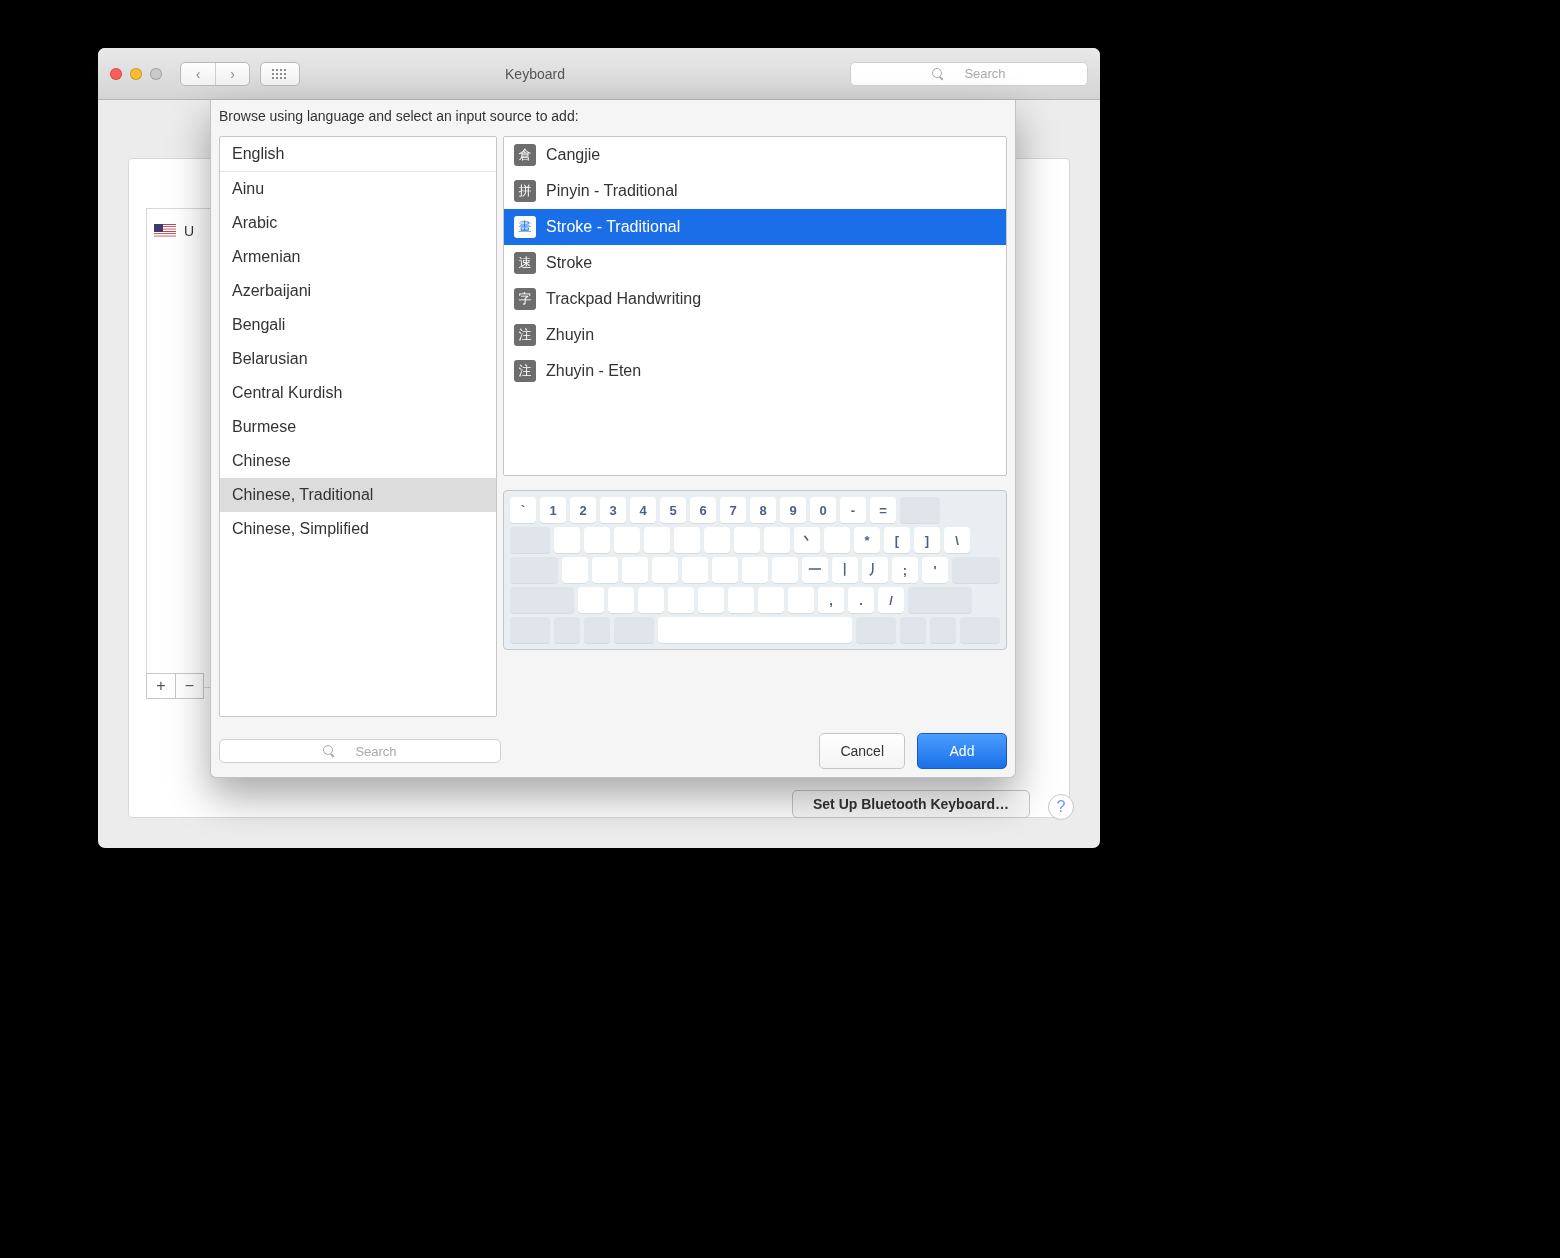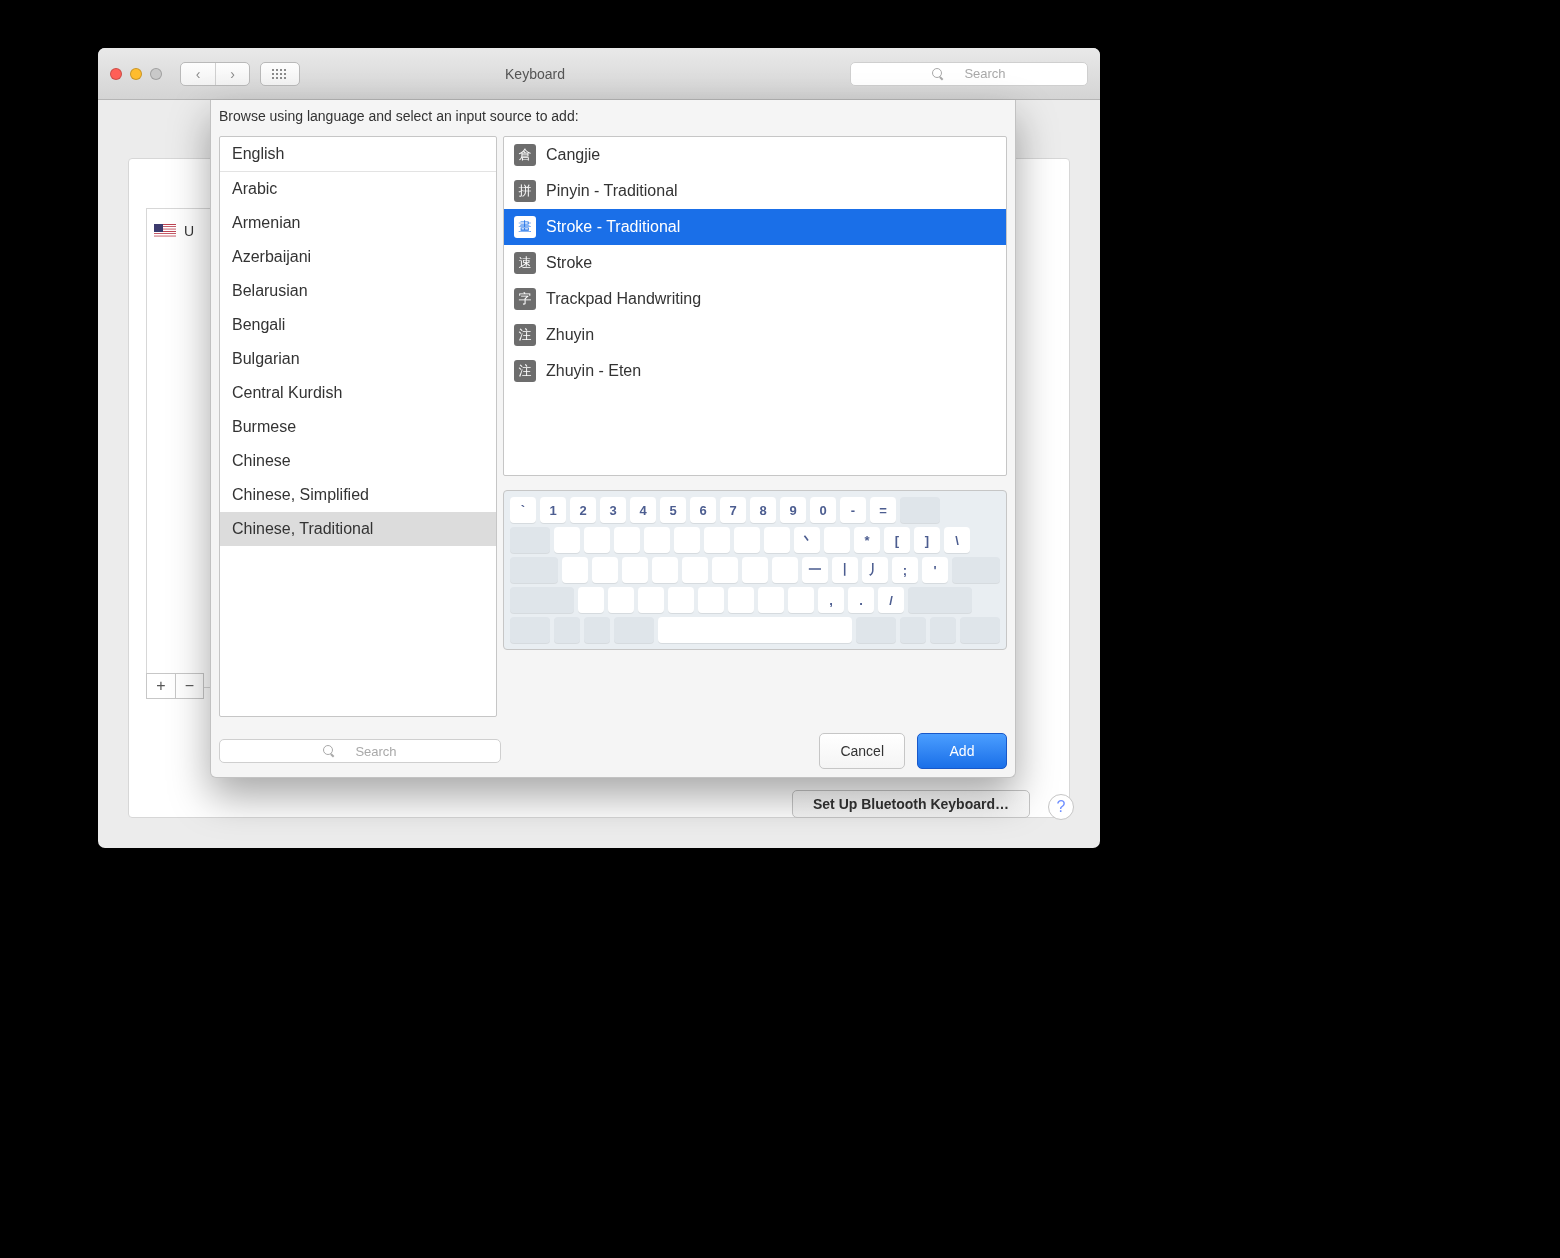--- a/index.html
+++ b/index.html
@@ -249,31 +249,31 @@
 
   <button class="bluetooth-btn">Set Up Bluetooth Keyboard…</button>
   <div class="help-btn">?</div>
 
   <div class="sheet">
     <div class="sheet-title">Browse using language and select an input source to add:</div>
 
     <div class="lists">
       <div class="lang-list" id="lang-list">
         <div class="hdr">English</div>
+      <div class="item">Ainu</div>
           <div class="item">Arabic</div>
           <div class="item">Armenian</div>
           <div class="item">Azerbaijani</div>
+          <div class="item">Bengali</div>
           <div class="item">Belarusian</div>
-          <div class="item">Bengali</div>
-          <div class="item">Bulgarian</div>
           <div class="item">Central Kurdish</div>
           <div class="item">Burmese</div>
           <div class="item">Chinese</div>
+          <div class="item sel">Chinese, Traditional</div>
           <div class="item">Chinese, Simplified</div>
-          <div class="item sel">Chinese, Traditional</div>
         </div>
 
       <div class="right-col">
         <div class="src-list" id="src-list">
             <div class="src-item">
               <div class="src-icon">倉</div>
               <div>Cangjie</div>
             </div>
             <div class="src-item">
               <div class="src-icon">拼</div>

